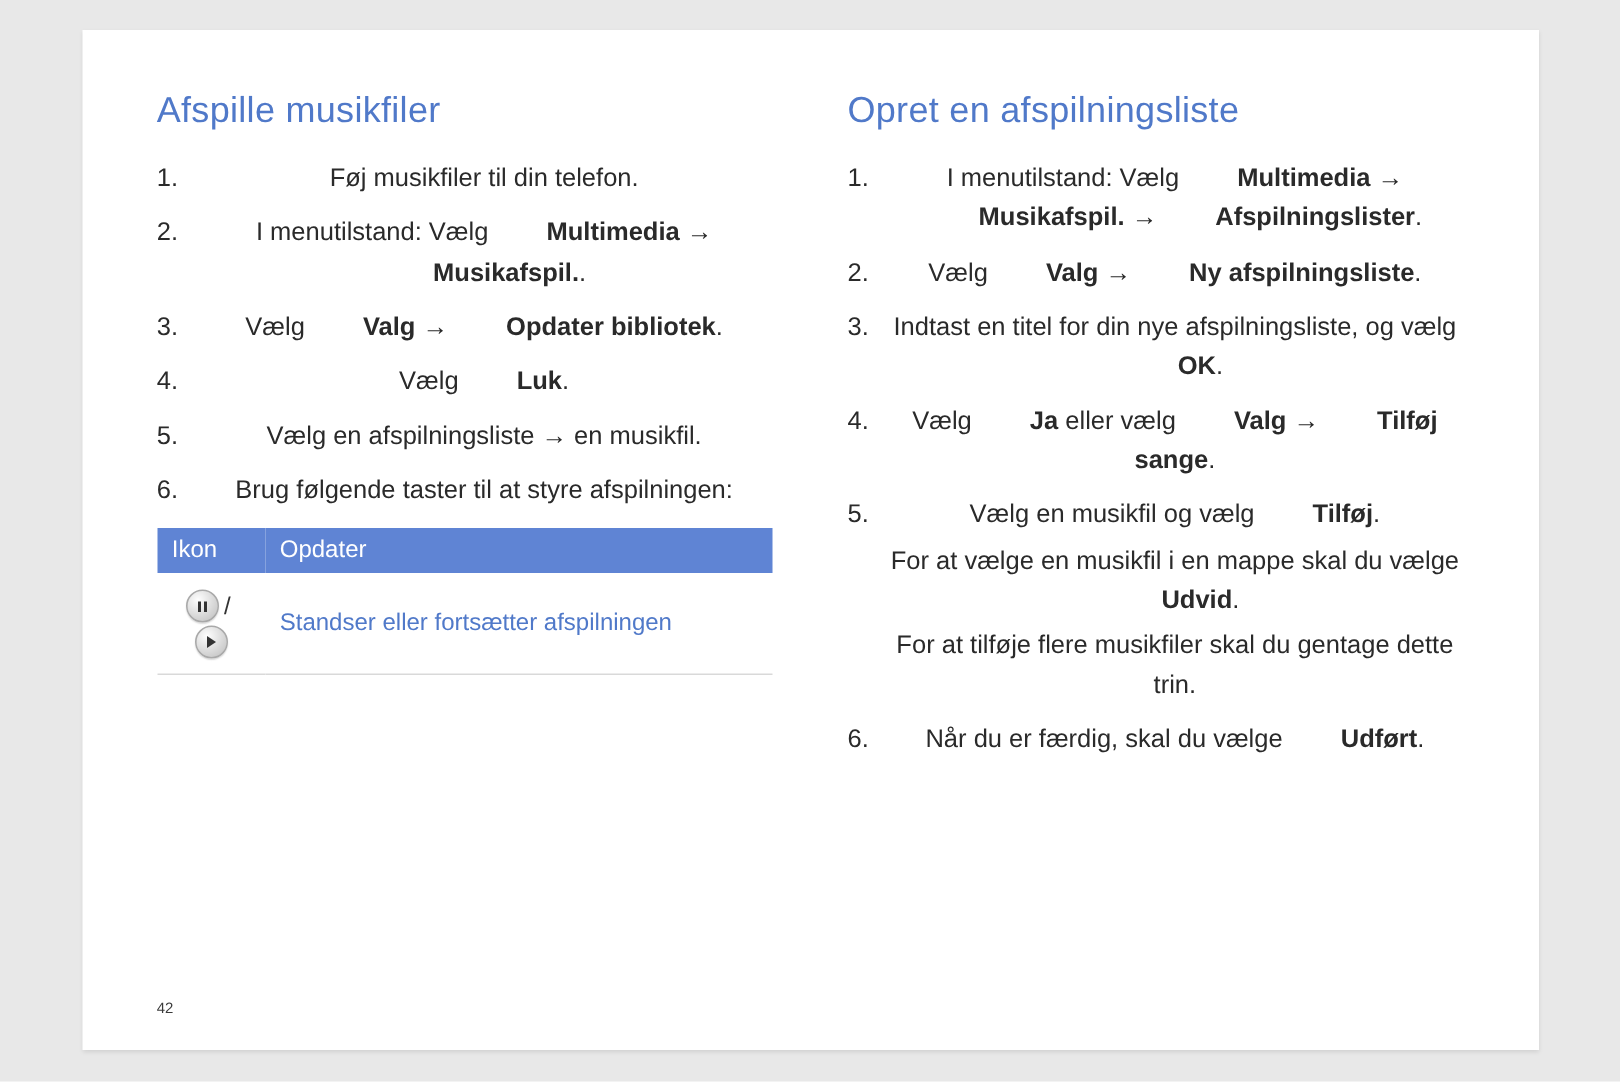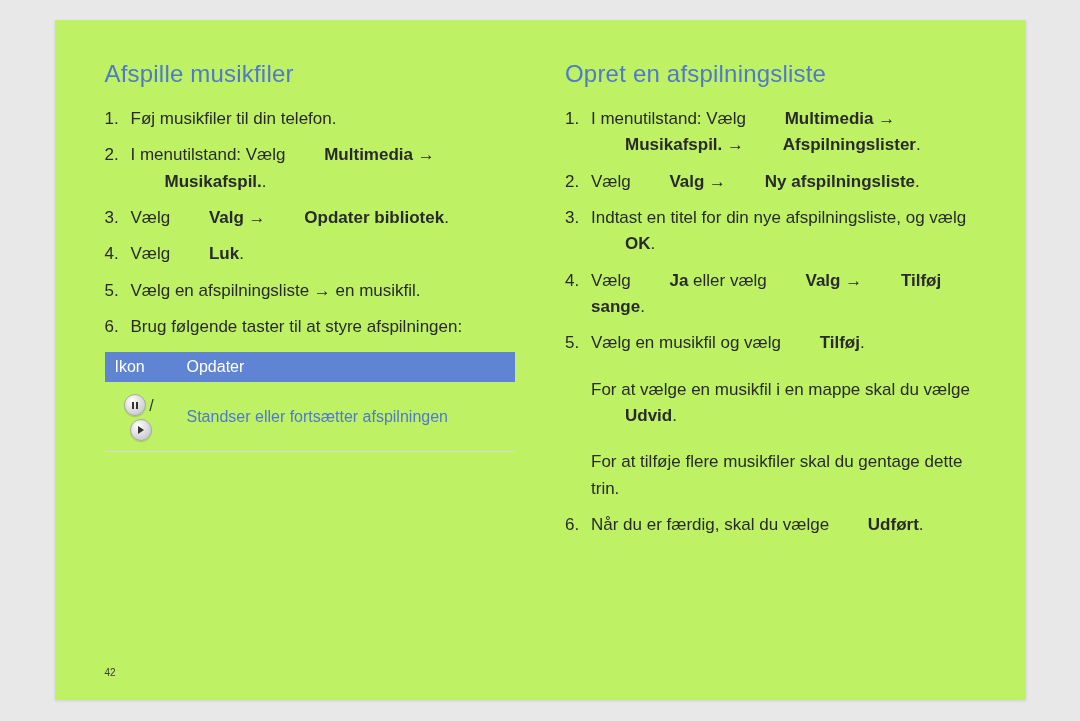--- a/index.html
+++ b/index.html
@@ -5,21 +5,21 @@
     * { box-sizing: border-box; }
     body {
       margin: 0;
       padding: 0;
       background: #e8e8e8;
       font-family: Arial, Helvetica, sans-serif;
       width: 1080px;
       height: 721px;
     }
     .page {
-      background: #bef264;
+      background: #ffffff;
       width: 971px;
       height: 680px;
       margin: 20px auto;
       padding: 40px 50px 20px 50px;
       display: flex;
       gap: 50px;
       position: relative;
       box-shadow: 0 1px 3px rgba(0,0,0,0.1);
     }
     .column {
@@ -32,20 +32,21 @@
       font-weight: 400;
       font-size: 24px;
       letter-spacing: 0.2px;
       margin: 0 0 18px 0;
     }
     ol.steps {
       margin: 0 0 12px 0;
       padding-left: 0;
       list-style: none;
       counter-reset: step;
+      text-align: center;
     }
     ol.steps > li {
       counter-increment: step;
       position: relative;
       padding-left: 26px;
       line-height: 1.55;
       margin-bottom: 10px;
     }
     ol.steps > li::before {
       content: counter(step) ".";
@@ -123,21 +124,21 @@
     }
     .glyph.prev { gap: 0px; }
     
     .glyph.next::before, .glyph.next::after {
       content: "";
       border-style: solid;
       border-width: 3px 0 3px 4px;
       border-color: transparent transparent transparent #333;
     }
     .icon-sep { margin: 0 3px; color:#333; font-size:16px; vertical-align: middle; }
-    .subtext { display:block; margin-top:20px; }
+    .subtext { display:block; margin-top:4px; }
     .pagenum {
       position: absolute;
       bottom: 22px;
       left: 50px;
       font-size: 10px;
       color: #3a3a3a;
     }
   </style>
 </head>
 <body>

